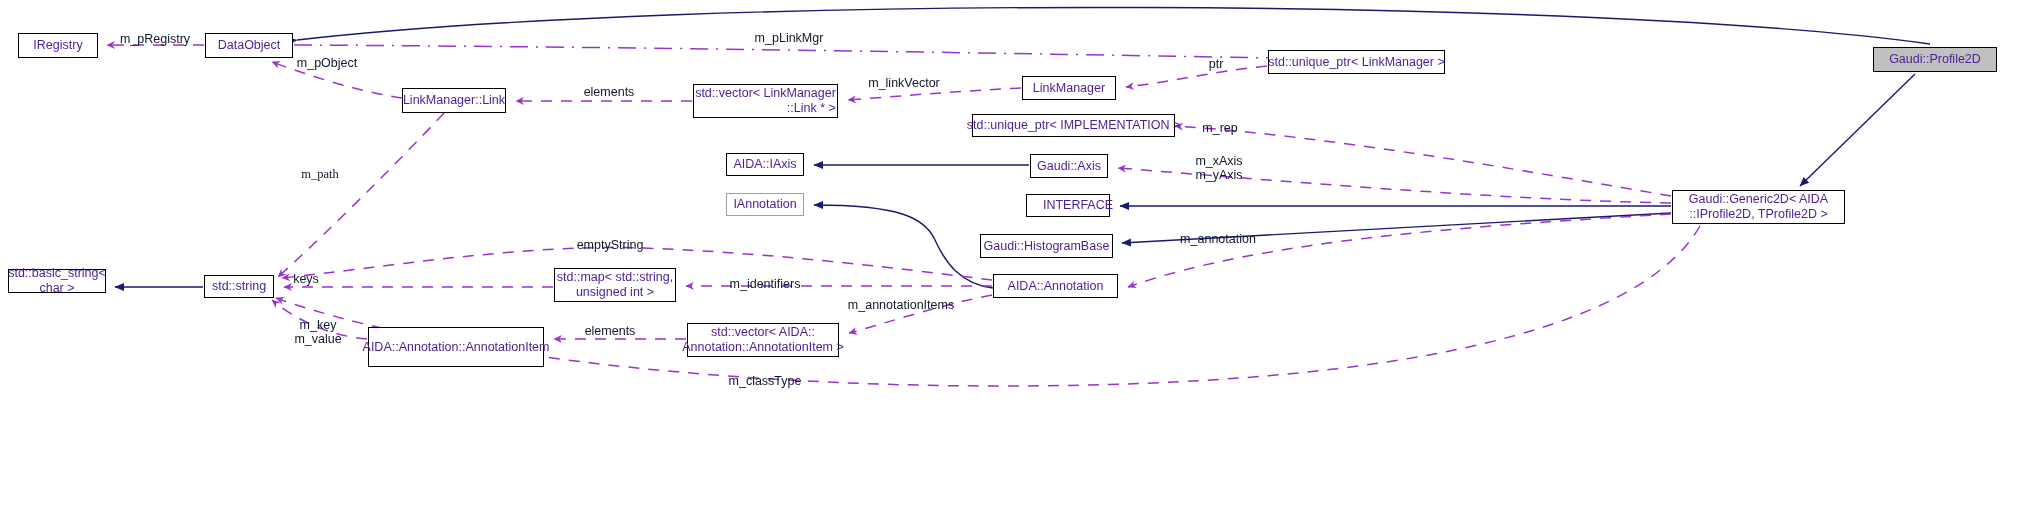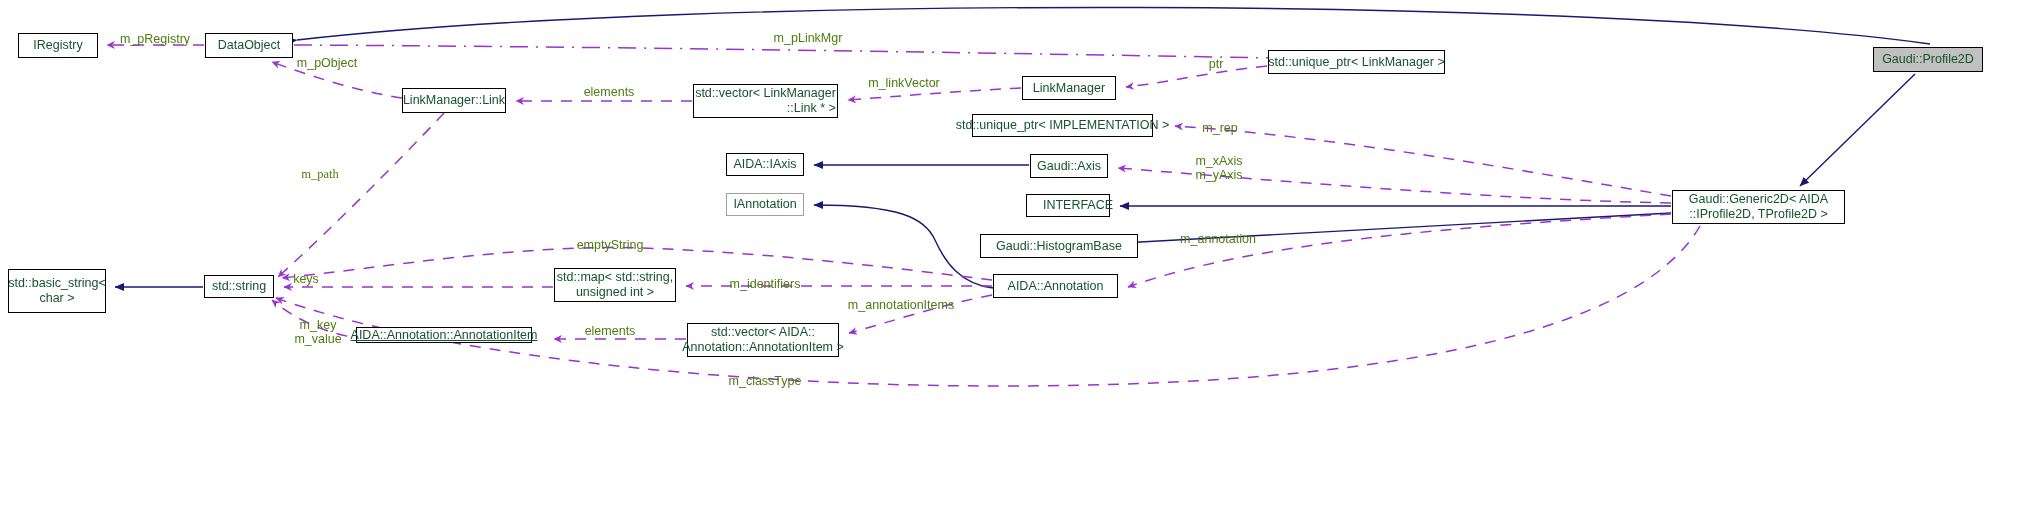--- a/index.html
+++ b/index.html
@@ -23,42 +23,42 @@
     top: 0;
     width: 2035px;
     height: 509px;
     pointer-events: none;
   }
   .node {
     position: absolute;
     box-sizing: border-box;
     border: 1px solid #000000;
     background: #ffffff;
-    color: #14532d;
+    color: #4c1d95;
     font-size: 12.5px;
     line-height: 15px;
     text-align: center;
     display: flex;
     align-items: center;
     justify-content: center;
     white-space: pre;
     letter-spacing: 0px;
   }
   .node.root {
     background: #c0c0c0;
     border: 1px solid #000000;
   }
   .node.iface {
     border: 1px solid #a0a0a0;
   }
   .edge-label {
     position: absolute;
     font-size: 12.5px;
     line-height: 14px;
-    color: #4d7c0f;
+    color: #0f172a;
     background: transparent;
     white-space: pre;
     text-align: center;
     transform: translateX(-50%);
   }
 </style>
 </head>
 <body>
 
 <div id="canvas">
@@ -140,25 +140,25 @@
   </div>
 
   <div class="node" style="left:1022px; top:76px; width:94px; height:24px;">
     <span>LinkManager</span>
   </div>
 
   <div class="node" style="left:1268px; top:50px; width:177px; height:24px;">
     <span>std::unique_ptr&lt; LinkManager &gt;</span>
   </div>
 
-  <div class="node root" style="left:1873px; top:47px; width:110px; height:25px;">
+  <div class="node root" style="left:1873px; top:47px; width:124px; height:25px;">
     <span>Gaudi::Profile2D</span>
   </div>
 
-  <div class="node" style="left:972px; top:114px; width:181px; height:23px;">
+  <div class="node" style="left:972px; top:114px; width:203px; height:23px;">
     <span>std::unique_ptr&lt; IMPLEMENTATION &gt;</span>
   </div>
 
   <div class="node" style="left:726px; top:153px; width:78px; height:23px;">
     <span>AIDA::IAxis</span>
   </div>
 
   <div class="node" style="left:1030px; top:154px; width:78px; height:24px;">
     <span>Gaudi::Axis</span>
   </div>
@@ -169,54 +169,54 @@
 
   <div class="node" style="left:1026px; top:194px; width:84px; height:23px;padding-left:20px;">
     <span>INTERFACE</span>
   </div>
 
   <div class="node" style="left:1672px; top:190px; width:173px; height:34px;">
     <span>Gaudi::Generic2D&lt; AIDA
 ::IProfile2D, TProfile2D &gt;</span>
   </div>
 
-  <div class="node" style="left:980px; top:234px; width:158px; height:24px;">
+  <div class="node" style="left:980px; top:234px; width:133px; height:24px;">
     <span>Gaudi::HistogramBase</span>
   </div>
 
-  <div class="node" style="left:8px; top:269px; width:98px; height:44px;">
+  <div class="node" style="left:8px; top:269px; width:98px; height:24px;">
     <span>std::basic_string&lt;
 char &gt;</span>
   </div>
 
   <div class="node" style="left:204px; top:275px; width:70px; height:23px;">
     <span>std::string</span>
   </div>
 
   <div class="node" style="left:554px; top:268px; width:122px; height:34px;">
     <span>std::map&lt; std::string,
 unsigned int &gt;</span>
   </div>
 
   <div class="node" style="left:993px; top:274px; width:125px; height:24px;">
     <span>AIDA::Annotation</span>
   </div>
 
-  <div class="node" style="left:356px; top:327px; width:176px; height:16px;text-decoration:underline;">
+  <div class="node" style="left:368px; top:327px; width:176px; height:40px;">
     <span>AIDA::Annotation::AnnotationItem</span>
   </div>
 
   <div class="node" style="left:687px; top:323px; width:152px; height:34px;">
     <span>std::vector&lt; AIDA::
 Annotation::AnnotationItem &gt;</span>
   </div>
 
   <div class="edge-label" style="left:155px; top:32px;">m_pRegistry</div>
   <div class="edge-label" style="left:327px; top:56px;">m_pObject</div>
-  <div class="edge-label" style="left:792px; top:31px;padding-left:32px;">m_pLinkMgr</div>
+  <div class="edge-label" style="left:773px; top:31px;padding-left:32px;">m_pLinkMgr</div>
   <div class="edge-label" style="left:609px; top:85px;">elements</div>
   <div class="edge-label" style="left:904px; top:76px;">m_linkVector</div>
   <div class="edge-label" style="left:1216px; top:57px;">ptr</div>
   <div class="edge-label" style="left:1220px; top:121px;">m_rep</div>
   <div class="edge-label" style="left:1219px; top:154px;">m_xAxis
 m_yAxis</div>
   <div class="edge-label" style="left:320px; top:167px;font-family:Liberation Serif, serif;">m_path</div>
   <div class="edge-label" style="left:1218px; top:232px;">m_annotation</div>
   <div class="edge-label" style="left:610px; top:238px;">emptyString</div>
   <div class="edge-label" style="left:306px; top:272px;">keys</div>

